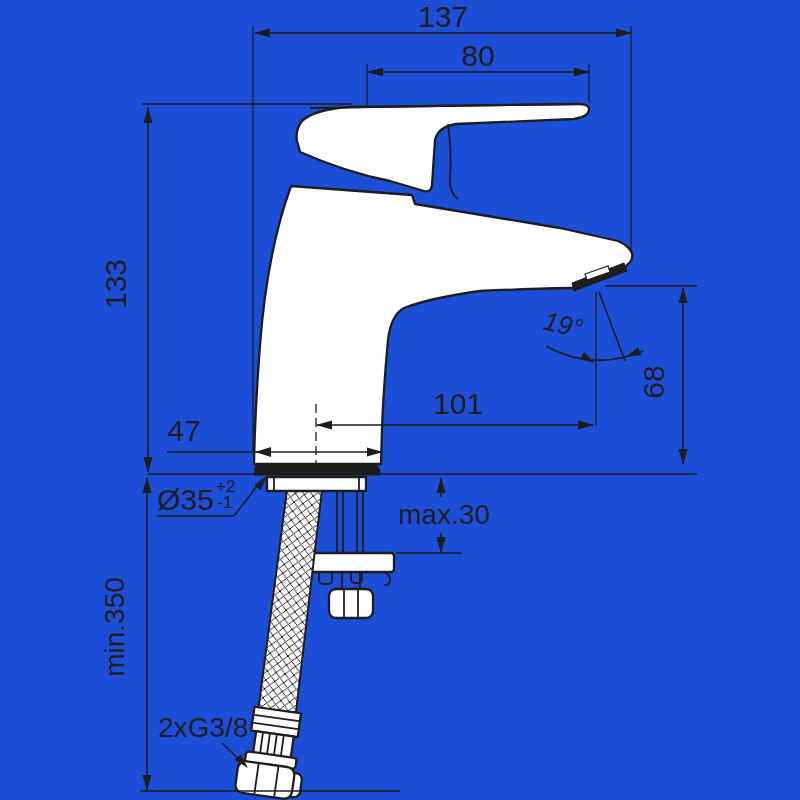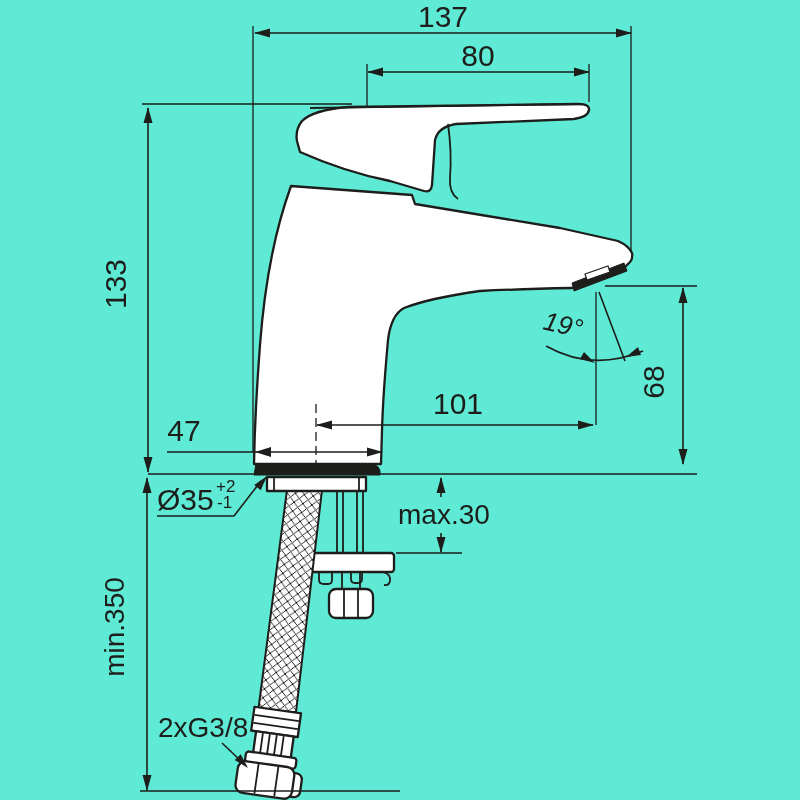--- a/index.html
+++ b/index.html
@@ -1,16 +1,16 @@
 <!DOCTYPE html>
 <html><head>
 <meta charset="utf-8">
 <style>
   html,body{margin:0;padding:0;background:#fff;}
-  .stage{position:relative;width:800px;height:800px;background:#5eead4;overflow:hidden;
+  .stage{position:relative;width:800px;height:800px;background:#1d4ed8;overflow:hidden;
          font-family:"Liberation Sans", sans-serif;}
   svg{display:block;}
   svg text{font-family:"Liberation Sans", sans-serif;fill:#1d1d1b;}
   .dimtxt{font-size:30px;}
   .dimtxt-sm{font-size:28px;}
   .toltxt{font-size:17px;}
   .angletxt{font-size:26px;font-style:italic;}
   .outline{fill:#ffffff;stroke:#1d1d1b;stroke-width:2.3;stroke-linejoin:round;}
   .thin{fill:none;stroke:#1d1d1b;stroke-width:1.8;stroke-linejoin:round;}
   .dim{stroke:#1d1d1b;stroke-width:1.6;fill:none;}

